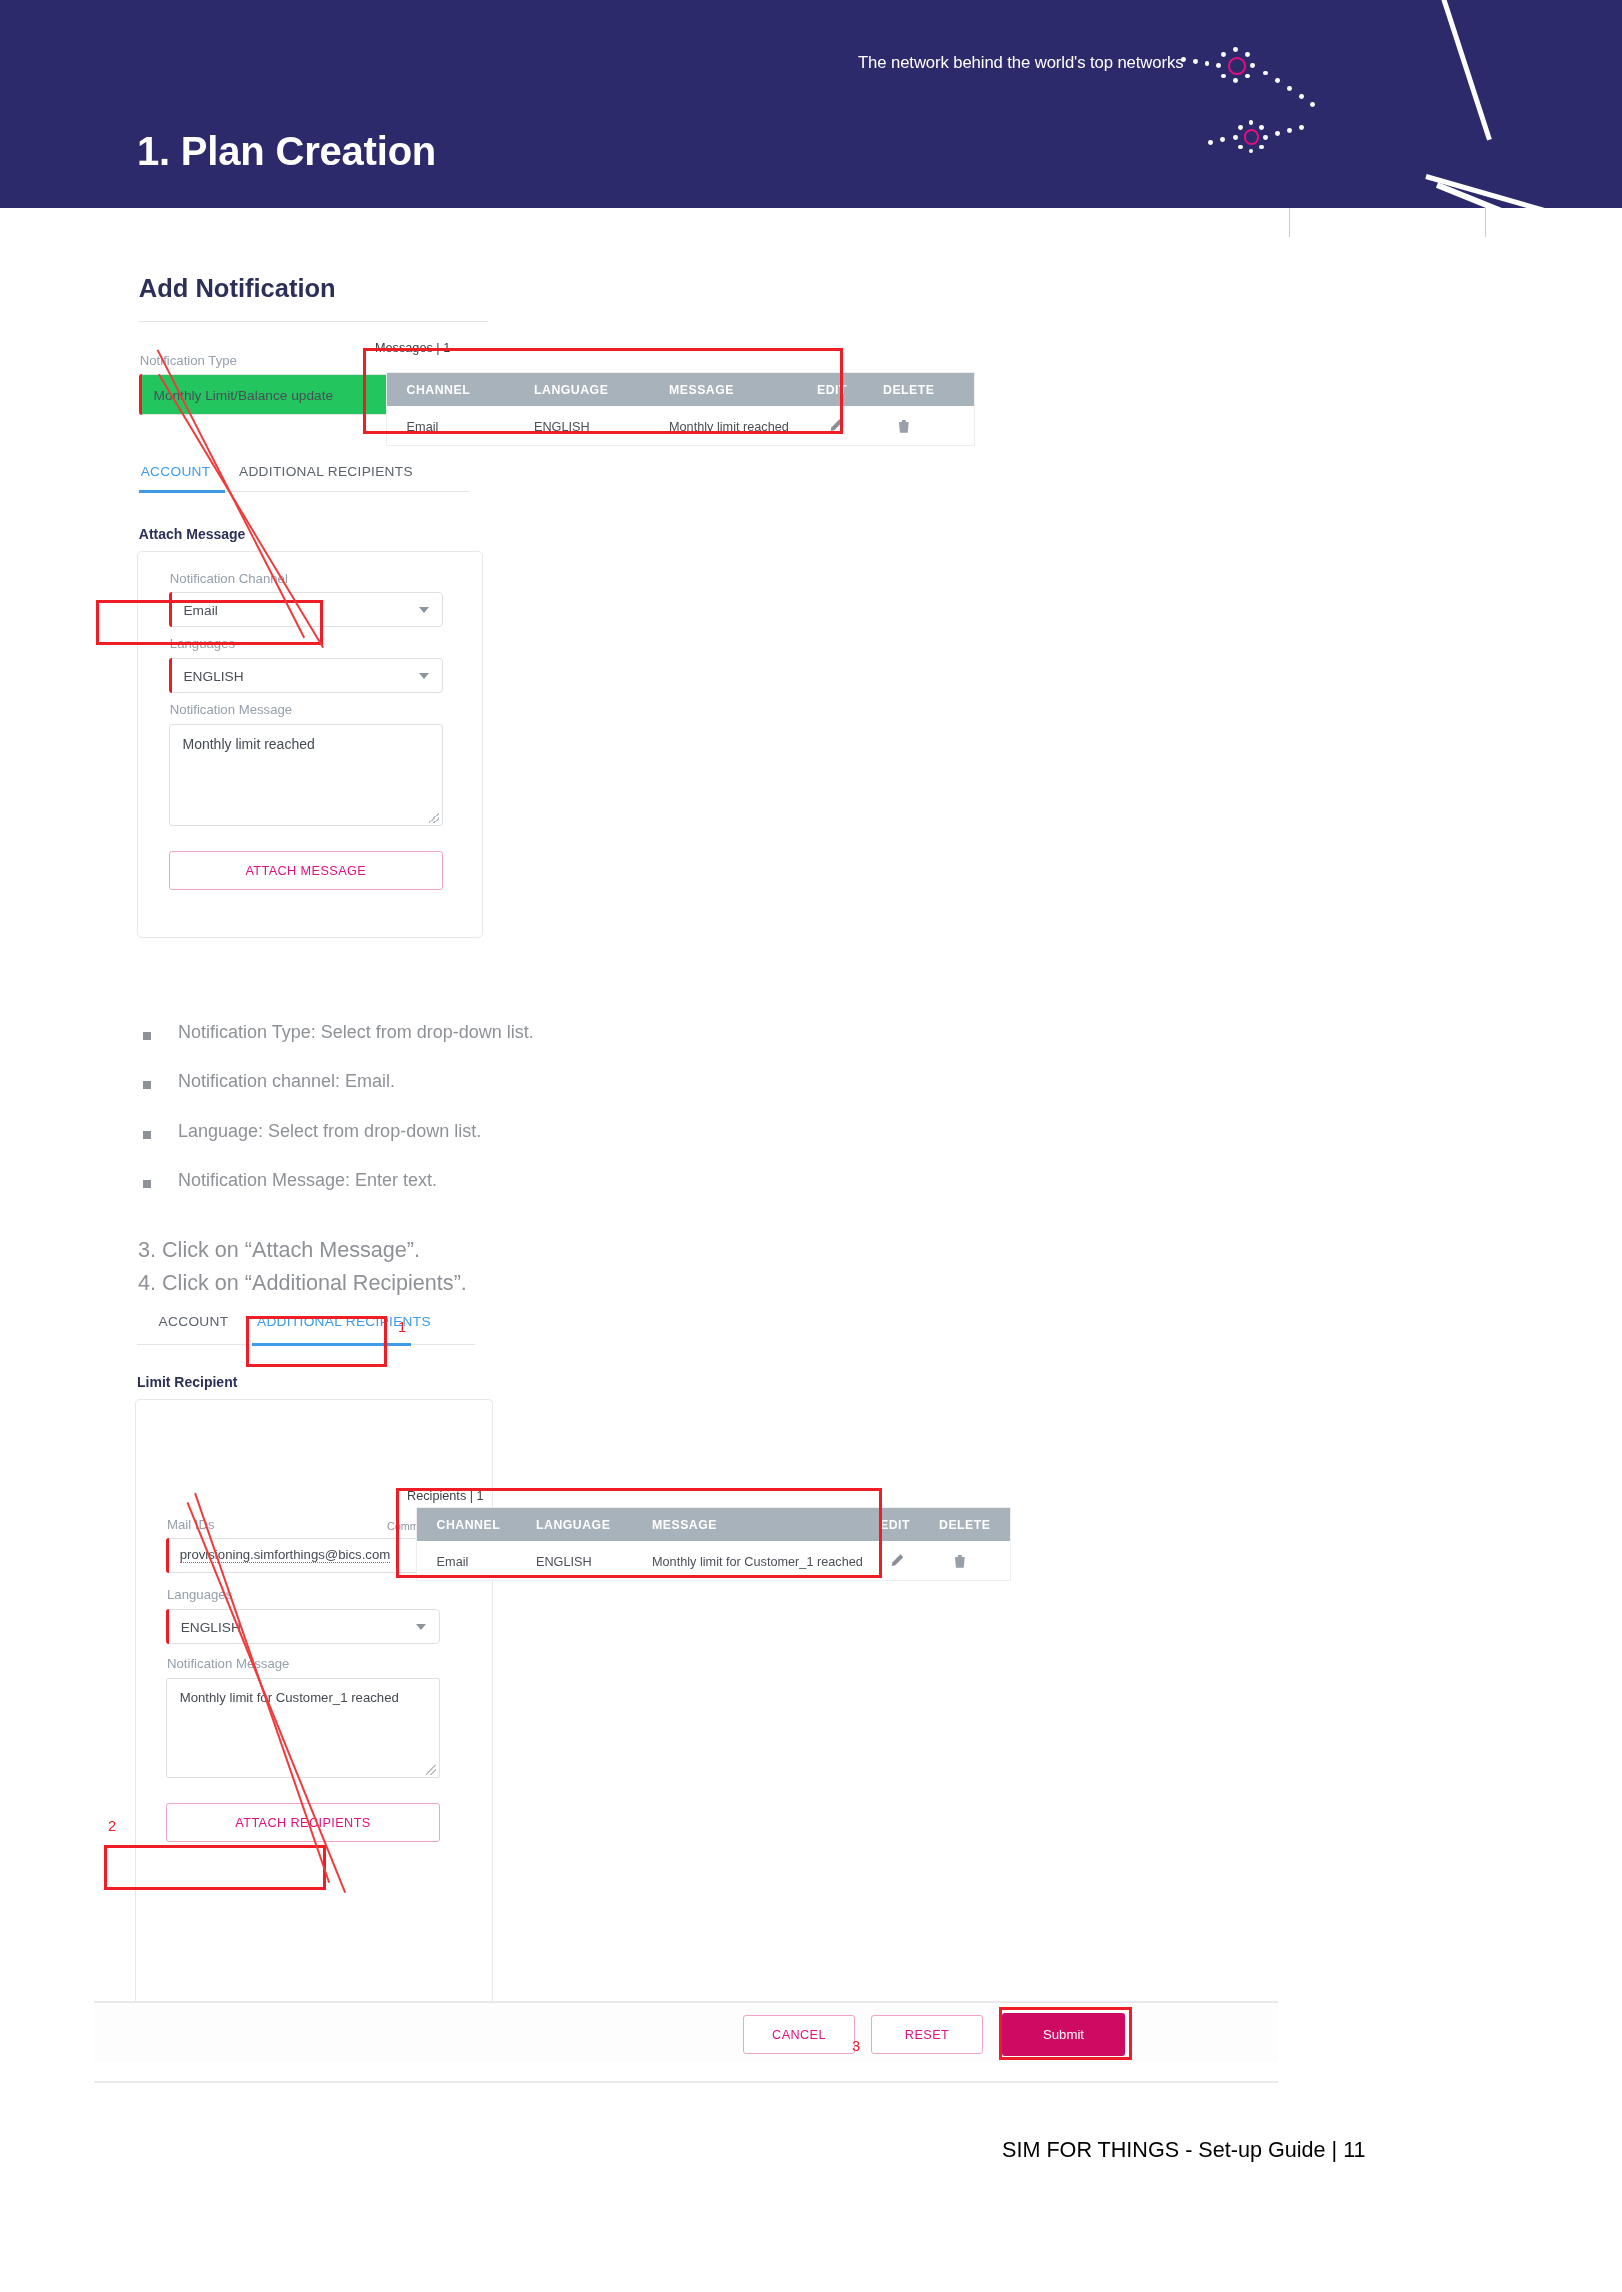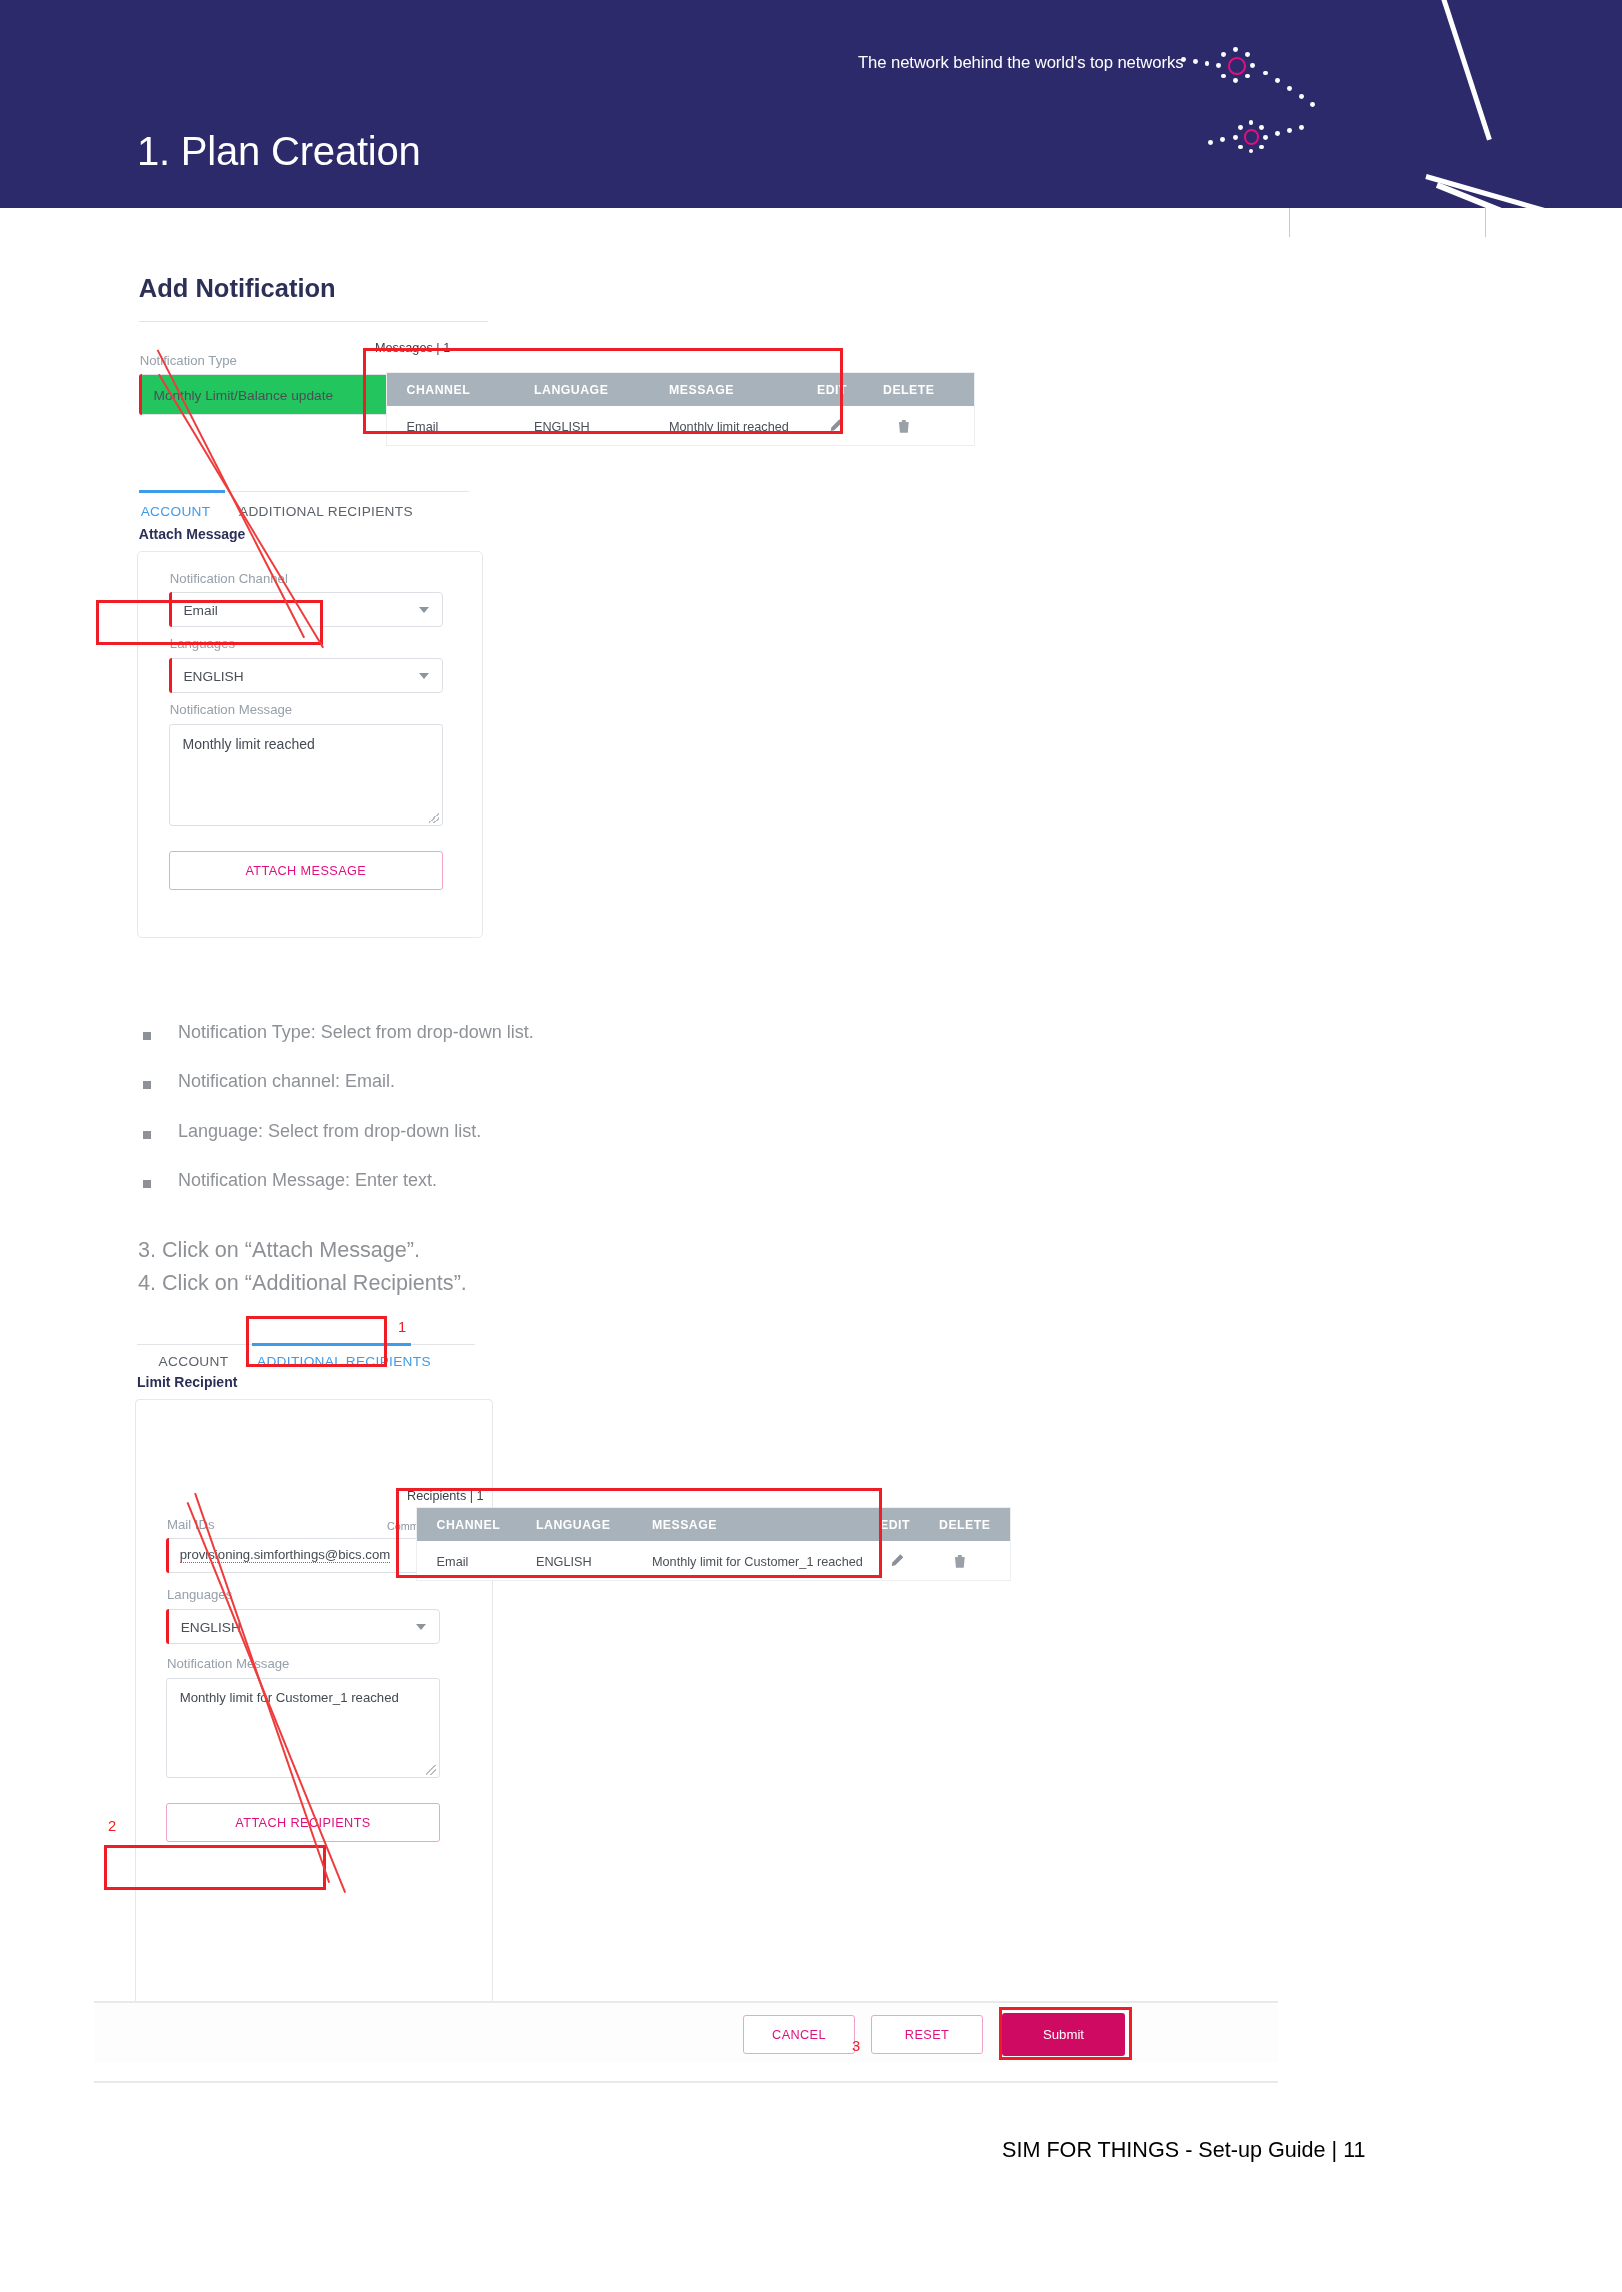--- a/index.html
+++ b/index.html
@@ -13,21 +13,21 @@
   }
 
   
   .banner{
     position:absolute;left:0;top:0;width:1622px;height:208px;
     background:#2c2a6b;
     overflow:hidden;
   }
   .banner-title{
     position:absolute;left:137px;top:129px;
-    font-size:40px;font-weight:normal;color:#ffffff;
+    font-size:40px;font-weight:bold;color:#ffffff;
     letter-spacing:-0.2px;
     white-space:nowrap;
   }
   .tagline{
     position:absolute;left:858px;top:53px;
     font-size:16.7px;color:#ffffff;white-space:nowrap;
     letter-spacing:-0.1px;
   }
   .logo-circle{
     position:absolute;left:1309px;top:37px;
@@ -127,21 +127,21 @@
   .card{
     position:absolute;border:1px solid #e6e8ea;border-radius:4.9px;background:#fff;
     box-sizing:border-box;
   }
   .sec-head{
     position:absolute;font-size:14px;color:#2c3057;font-weight:bold;white-space:nowrap;
   }
 
   
   .tab{
-    position:absolute;font-size:13.7px;letter-spacing:0.3px;white-space:nowrap;margin-top:40px;
+    position:absolute;font-size:13.7px;letter-spacing:0.3px;white-space:nowrap;
   }
   .tab.active{color:#3d9bea;}
   .tab.idle{color:#5c626b;}
   .tabline{position:absolute;height:2.9px;background:#3d9bea;}
   .tabline-grey{position:absolute;height:1px;background:#e2e4e6;}
 
   
   .tbl-cap{
     position:absolute;font-size:12.7px;color:#3b3f47;white-space:nowrap;
   }

